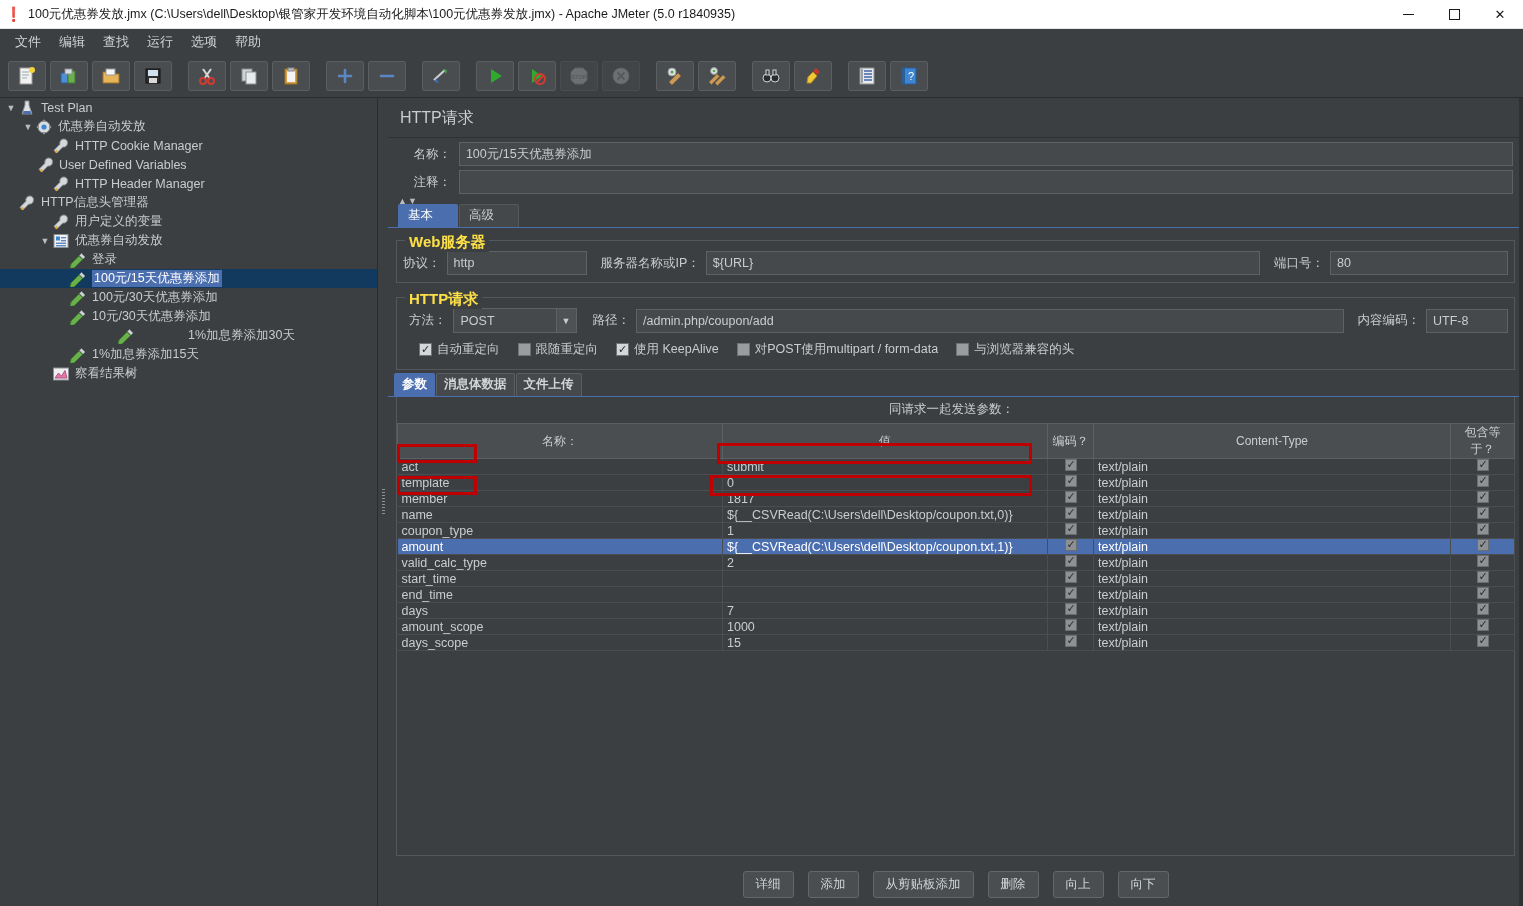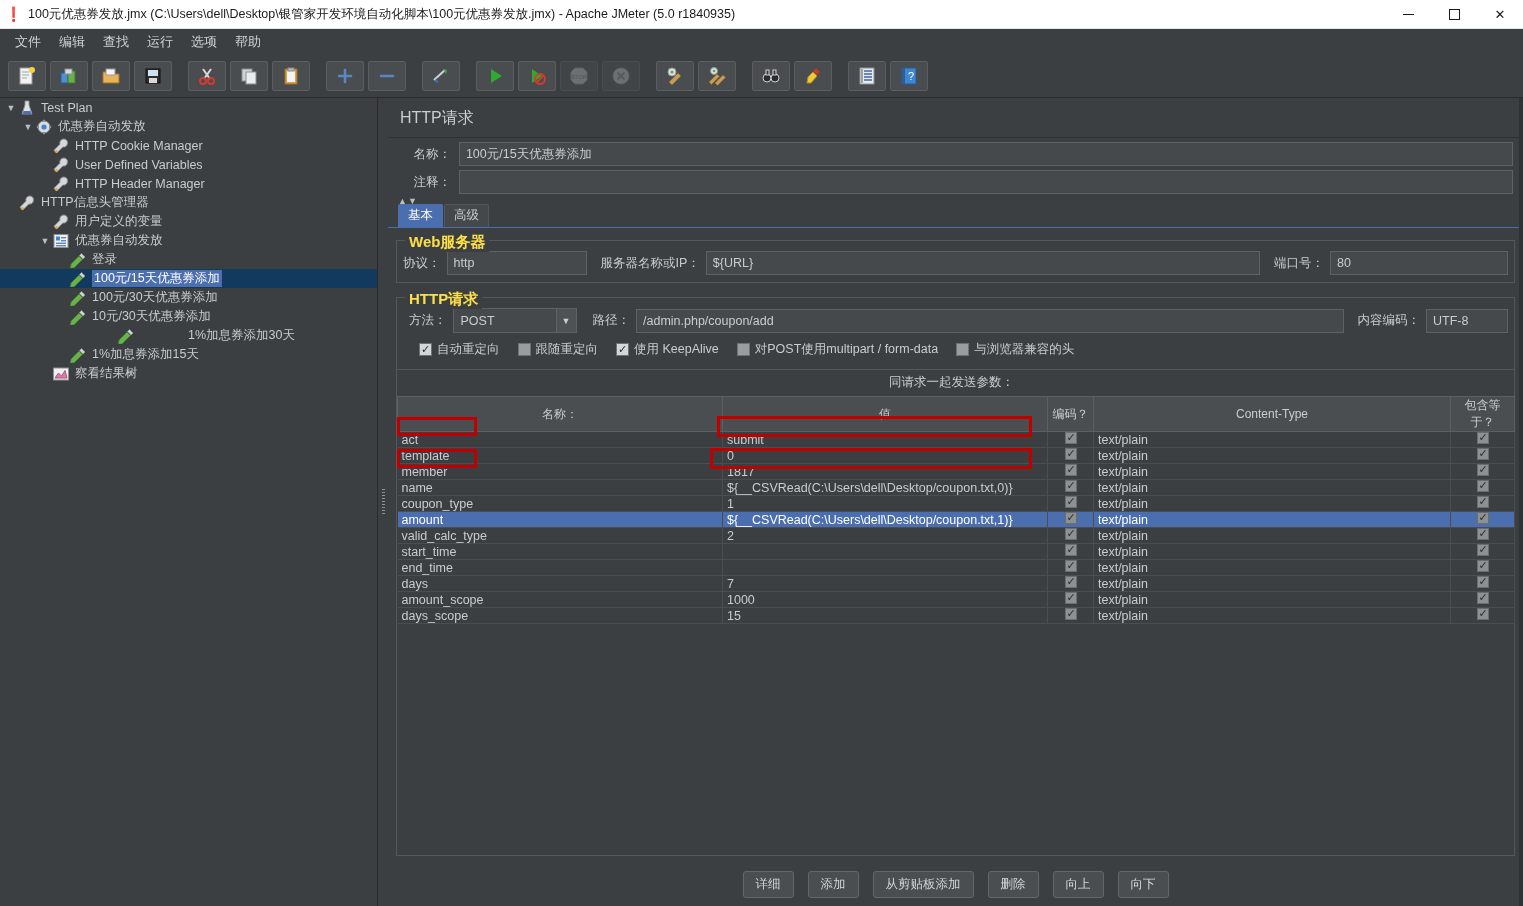--- a/index.html
+++ b/index.html
@@ -93,21 +93,21 @@
   .txt {
     background: #45494b; border: 1px solid #5e6264; color: #c9cdd0;
     font-size: 12.5px; padding: 3px 6px; height: 24px; width: 100%;
     font-family: "Liberation Sans", sans-serif;
   }
   .collapse-arrows { padding: 2px 0 0 10px; color: #b9bdbe; font-size: 9px; letter-spacing: 1px; }
 
   
   .tabbar { display: flex; align-items: flex-end; padding-left: 10px; height: 22px; border-bottom: 1px solid #4b6eaf; }
   .tab {
-    font-size: 12.5px; color: #c9cdd0; padding: 2px 9px 3px 9px;
+    font-size: 12.5px; color: #c9cdd0; padding: 2px 24px 3px 9px;
     background: #44484a; border: 1px solid #54585a; border-bottom: none;
     margin-right: 1px; border-radius: 2px 2px 0 0;
   }
   .tab.active { background: #4b6eaf; color: #ffffff; border-color: #4b6eaf; }
 
   .subtabbar { display: flex; align-items: flex-end; padding-left: 6px; height: 21px; border-bottom: 1px solid #4b6eaf; margin-top: 6px;}
   .subtab {
     font-size: 12.5px; color: #d2d6d8; padding: 2px 7px 3px 7px;
     background: #45494b; border: 1px solid #5a5e60; border-bottom: none;
     margin-right: 1px; border-radius: 2px 2px 0 0; font-weight: bold;
@@ -386,21 +386,21 @@
           <span class="tree-label">优惠券自动发放</span>
         </div>
         <div class="tree-row" style="padding-left: 38px;">
           <span class="tw"></span>
           <span class="ticon"><svg width="18" height="16" viewBox="0 0 18 16">
               <path d="M12 1a4 4 0 0 0-4 5.2L2 12.2 4.8 15l6-6A4 4 0 1 0 12 1z" fill="#d4d8db" stroke="#8b9094"></path>
               <path d="M3.4 12.6l1.8 1.8" stroke="#e0a93a" stroke-width="2.6"></path>
             </svg></span>
           <span class="tree-label">HTTP Cookie Manager</span>
         </div>
-        <div class="tree-row" style="padding-left: 38px;">
+        <div class="tree-row" style="padding-left: 22px; text-align: center;">
           <span class="tw"></span>
           <span class="ticon"><svg width="18" height="16" viewBox="0 0 18 16">
               <path d="M12 1a4 4 0 0 0-4 5.2L2 12.2 4.8 15l6-6A4 4 0 1 0 12 1z" fill="#d4d8db" stroke="#8b9094"></path>
               <path d="M3.4 12.6l1.8 1.8" stroke="#e0a93a" stroke-width="2.6"></path>
             </svg></span>
           <span class="tree-label">User Defined Variables</span>
         </div>
         <div class="tree-row" style="padding-left: 38px;">
           <span class="tw"></span>
           <span class="ticon"><svg width="18" height="16" viewBox="0 0 18 16">
@@ -564,20 +564,25 @@
             <span class="cb"></span>
             <span class="lbl">对POST使用multipart / form-data</span>
           </div>
           <div class="cbox">
             <span class="cb"></span>
             <span class="lbl">与浏览器兼容的头</span>
           </div>
         </div>
     </div>
 
+    <div class="subtabbar">
+      <div class="subtab active">参数</div>
+      <div class="subtab">消息体数据</div>
+      <div class="subtab">文件上传</div>
+    </div>
 
     <div class="params-wrap">
       <div class="send-note">同请求一起发送参数：</div>
       <table class="ptable">
         <colgroup>
           <col style="width:325px">
             <col style="width:325px">
             <col style="width:46px">
             <col style="width:357px">
             <col style="width:64px">

